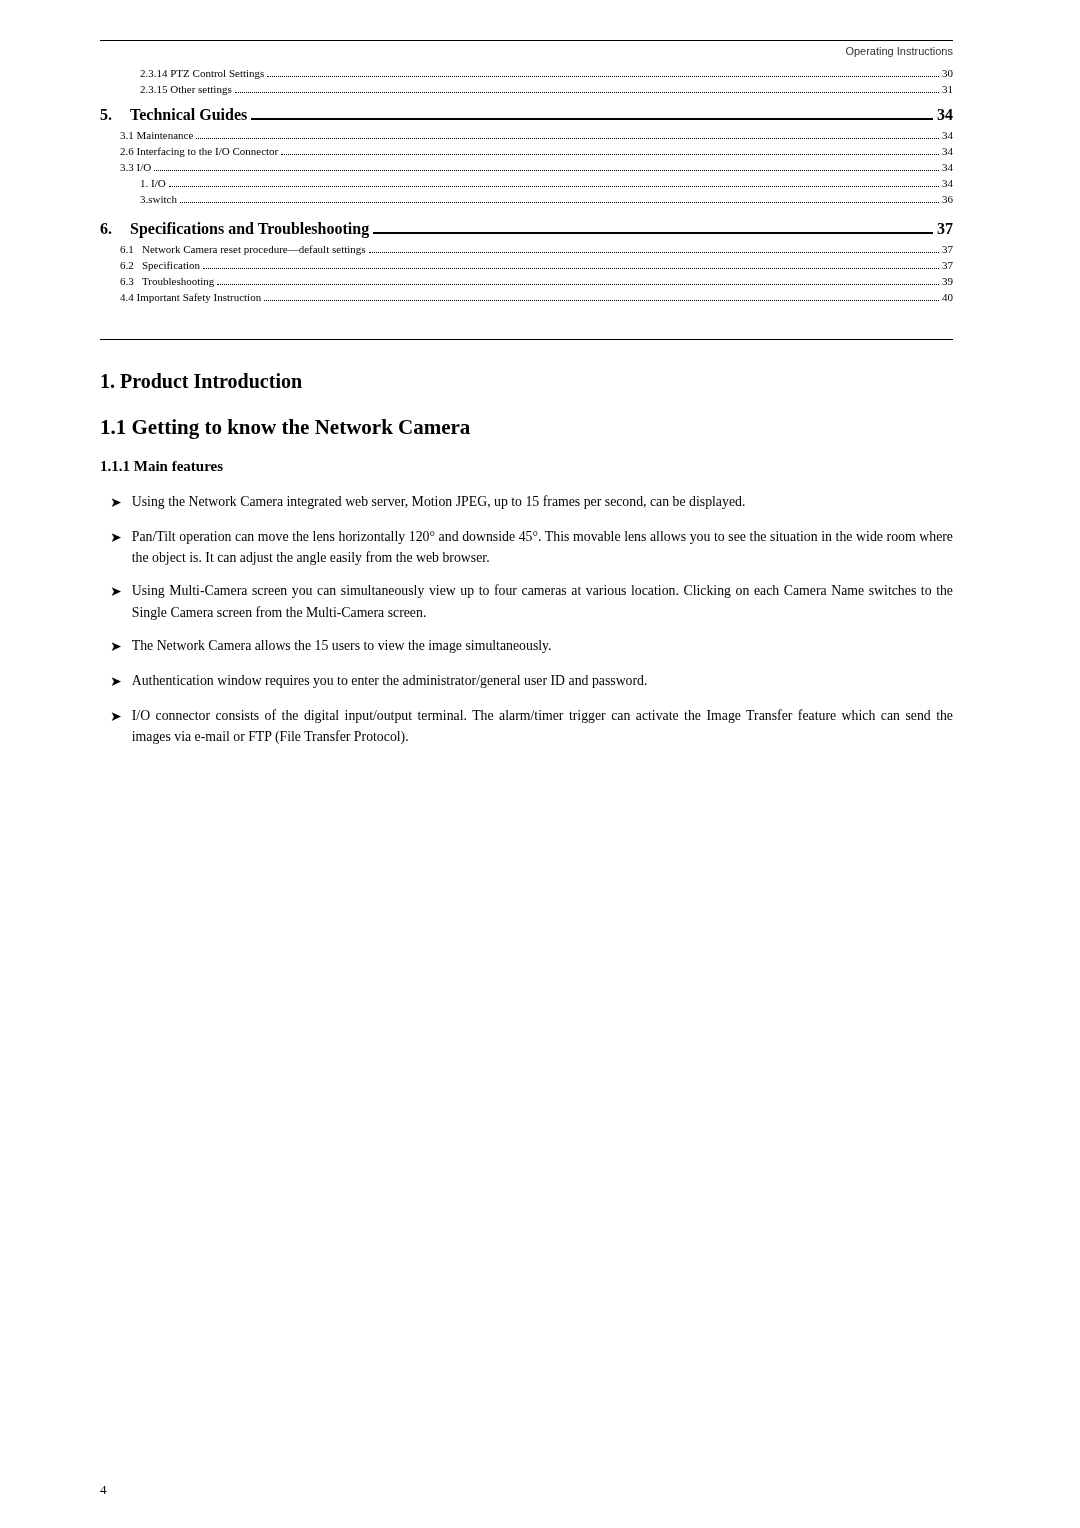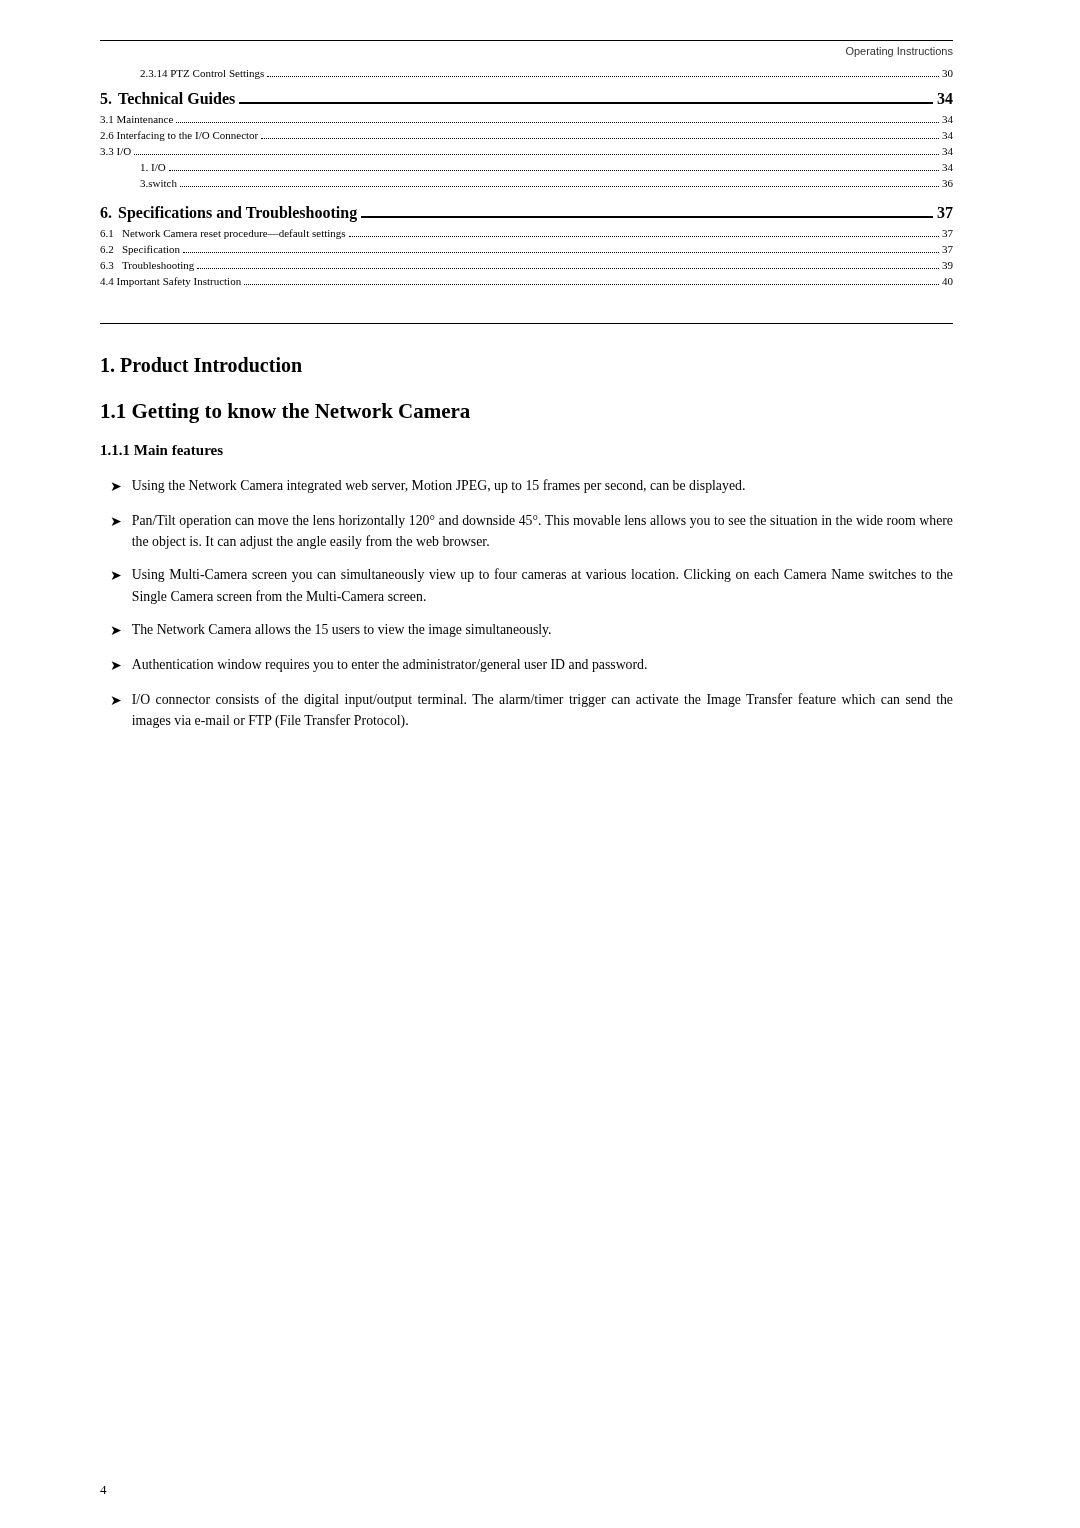--- a/index.html
+++ b/index.html
@@ -80,35 +80,37 @@
       font-size: 16px;
       font-weight: bold;
       margin-right: 6px;
       white-space: nowrap;
     }
 
     .toc-heading-label {
       font-size: 16px;
       font-weight: bold;
       white-space: nowrap;
+      margin-left: 12px;
     }
 
     .toc-heading-filler {
       flex: 1;
       border-bottom: 2px solid #000;
       margin: 0 4px 3px 4px;
     }
 
     .toc-heading-page {
       font-size: 16px;
       font-weight: bold;
       white-space: nowrap;
     }
 
     .toc-sub {
+      margin-left: 20px;
     }
 
     .toc-sub2 {
       margin-left: 40px;
     }
 
     .section-divider {
       border: none;
       border-top: 1px solid #000;
       margin: 35px 0 30px 0;
@@ -175,20 +177,25 @@
   </div>
 
   <div class="toc-section">
 
     <div class="toc-row toc-sub2">
       <span class="toc-row-label">2.3.14 PTZ Control Settings</span>
       <span class="toc-row-filler"></span>
       <span class="toc-row-page">30</span>
     </div>
 
+    <div class="toc-row toc-sub2">
+      <span class="toc-row-label">2.3.15 Other settings</span>
+      <span class="toc-row-filler"></span>
+      <span class="toc-row-page">31</span>
+    </div>
 
     <div class="toc-heading-row">
       <span class="toc-heading-num">5.</span>
       <span class="toc-heading-label">Technical Guides</span>
       <span class="toc-heading-filler"></span>
       <span class="toc-heading-page">34</span>
     </div>
 
     <div class="toc-row toc-sub">
       <span class="toc-row-label">3.1 Maintenance</span>

